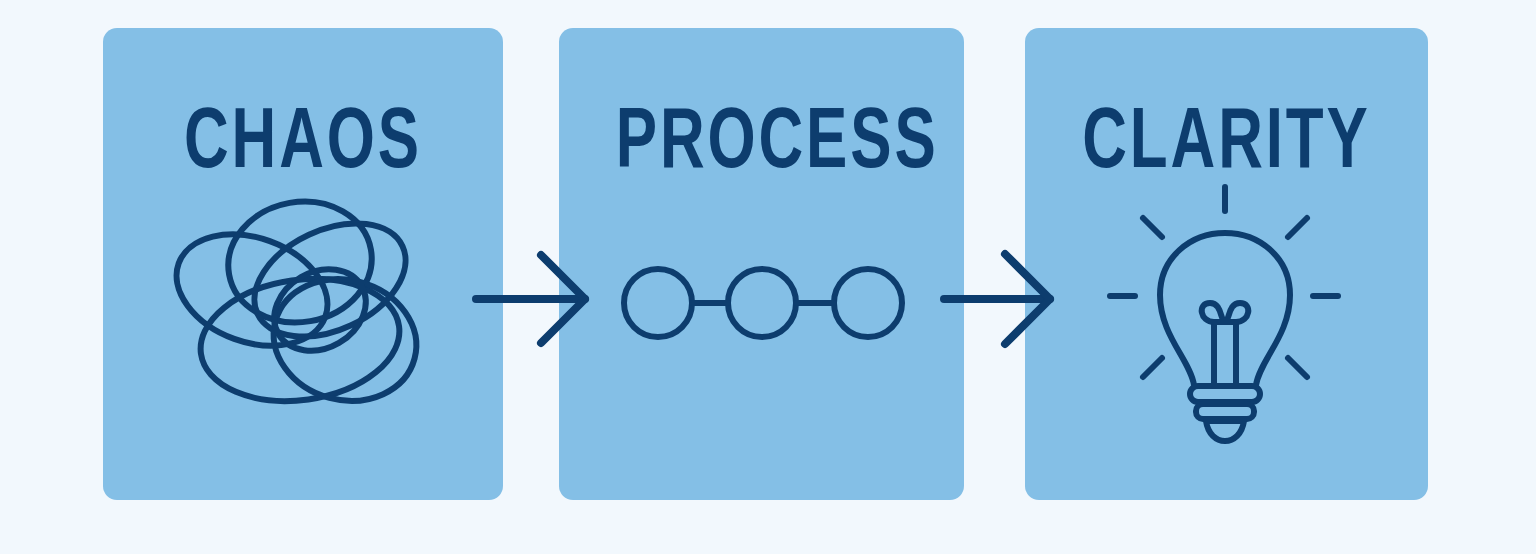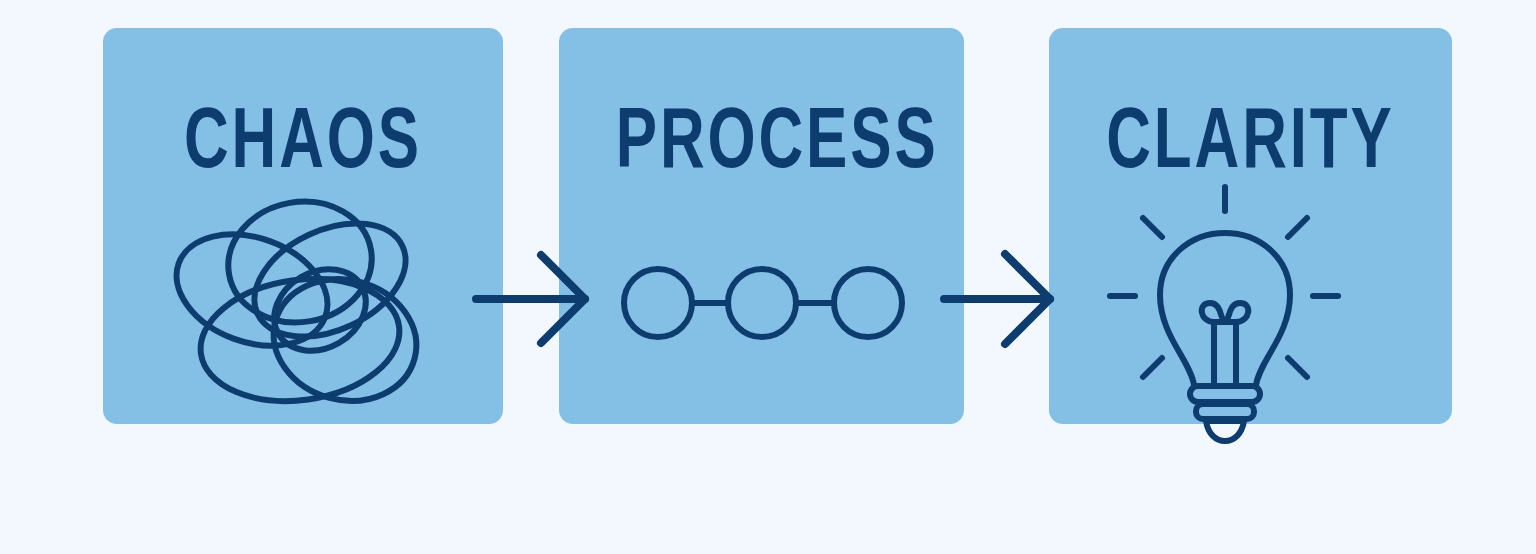--- a/index.html
+++ b/index.html
@@ -6,21 +6,21 @@
     body {
       width: 1536px; height: 554px;
       background: #f2f8fd;
       position: relative;
       overflow: hidden;
       font-family: "Liberation Sans", sans-serif;
     }
     .card {
       position: absolute;
       top: 28px;
-      height: 396px;
+      height: 472px;
       background: #84bfe6;
       border-radius: 14px;
     }
     .card-title {
       position: absolute;
       left: 0; right: 0;
       top: 66px;
       text-align: center;
       color: #0d3d6e;
       font-family: "Liberation Sans", sans-serif;
@@ -44,21 +44,21 @@
 <body>
 
 <div class="card" style="left:103px; width:400px;">
   <div class="card-title">CHAOS</div>
 </div>
 
 <div class="card" style="left:559px; width:405px;">
   <div class="card-title">PROCESS</div>
 </div>
 
-<div class="card" style="left:1025px; width:403px;margin-left:24px;">
+<div class="card" style="left:1025px; width:403px;">
   <div class="card-title">CLARITY</div>
 </div>
 
 <svg class="overlay" viewBox="0 0 1536 554" xmlns="http://www.w3.org/2000/svg">
 
   <g class="stroke" stroke-width="6">
     <ellipse cx="252" cy="290" rx="78" ry="52" transform="rotate(20 252 290)"></ellipse>
     <ellipse cx="300" cy="262" rx="72" ry="60" transform="rotate(-10 300 262)"></ellipse>
     <ellipse cx="330" cy="280" rx="80" ry="50" transform="rotate(-25 330 280)"></ellipse>
     <ellipse cx="300" cy="340" rx="100" ry="60" transform="rotate(-8 300 340)"></ellipse>

